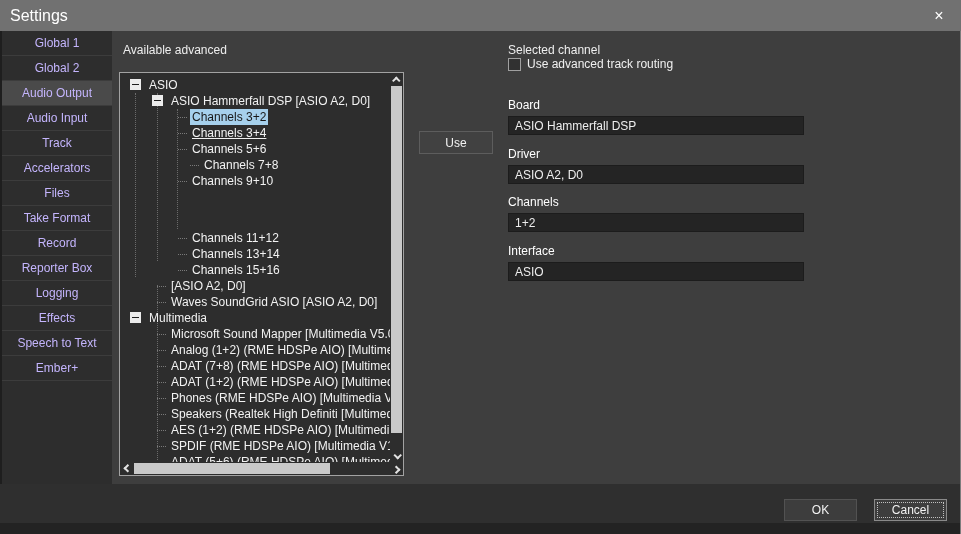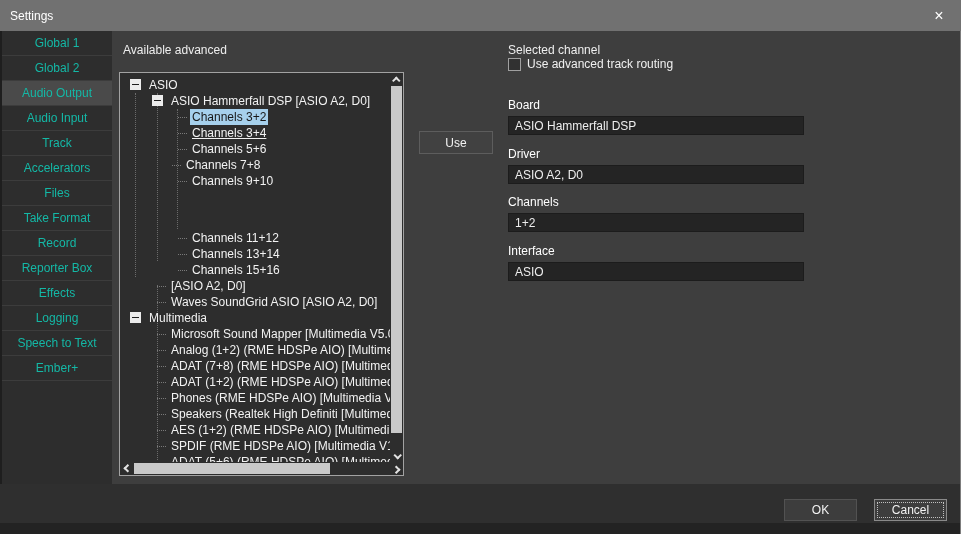--- a/index.html
+++ b/index.html
@@ -1,26 +1,26 @@
 <!DOCTYPE html>
 <html><head>
 <meta charset="utf-8">
 <style>
   html,body{margin:0;padding:0;background:#1b1b1b}
   .window{position:relative;width:961px;height:534px;overflow:hidden;background:#3e3e3e;
     font-family:"Liberation Sans",sans-serif;font-size:12px;color:#f0f0f0;-webkit-font-smoothing:antialiased}
   
   .titlebar{position:absolute;left:0;top:0;right:0;height:31px;background:#717171;display:flex;align-items:center;
     padding:0 10px;box-sizing:border-box}
-  .title{color:#ffffff;font-size:12px}
+  .title{color:#ffffff;font-size:16px}
   .close{margin-left:auto;width:24px;text-align:center;font-size:16px;line-height:16px;color:#ffffff;cursor:default}
   
   .sidebar{position:absolute;left:0;top:31px;width:112px;height:453px;background:#2d2d2d;
     border-left:2px solid #1e1e1e;box-sizing:border-box}
-  .side-item{height:24px;line-height:24px;text-align:center;border-bottom:1px solid #3c3c3c;color:#14b8a6;background:#2d2d2d;cursor:default}
+  .side-item{height:24px;line-height:24px;text-align:center;border-bottom:1px solid #3c3c3c;color:#c4b5fd;background:#2d2d2d;cursor:default}
   .side-item.sel{background:#4a4a4a}
   
   .main{position:absolute;left:112px;top:31px;right:0;height:453px;background:#3e3e3e}
   .panel-label{position:absolute;color:#eeeeee}
   #availLabel{left:11px;top:12px}
   
   .treebox{position:absolute;left:7px;top:41px;width:285px;height:404px;background:#2d2d2d;
     border:1px solid #a2a2a2;box-sizing:border-box;overflow:hidden}
   .treecontent{position:absolute;left:0;top:0;right:13px;bottom:13px;overflow:hidden;padding-top:4px}
   .trow{height:16px;line-height:16px;white-space:nowrap;position:relative;cursor:default}
@@ -80,41 +80,41 @@
       <div class="side-item">Global 1</div>
       <div class="side-item">Global 2</div>
       <div class="side-item sel">Audio Output</div>
       <div class="side-item">Audio Input</div>
       <div class="side-item">Track</div>
       <div class="side-item">Accelerators</div>
       <div class="side-item">Files</div>
       <div class="side-item">Take Format</div>
       <div class="side-item">Record</div>
       <div class="side-item">Reporter Box</div>
+      <div class="side-item">Logging</div>
       <div class="side-item">Effects</div>
-      <div class="side-item">Logging</div>
       <div class="side-item">Speech to Text</div>
       <div class="side-item">Ember+</div>
     </div>
 
   <div class="main">
     <div class="panel-label" id="availLabel">Available advanced</div>
 
     <div class="treebox">
       <div class="treecontent" id="treeContent">
         <div class="guide" style="left:15px;top:20px;height:184px"></div>
         <div class="guide" style="left:37px;top:20px;height:168px"></div>
         <div class="guide" style="left:57px;top:36px;height:120px"></div>
         <div class="guide" style="left:37px;top:212px;height:175px"></div>
       <div class="trow" style="padding-left: 10px;"><span class="expbox"></span><span class="lbl">ASIO</span></div>
           <div class="trow" style="padding-left: 32px;"><span class="expbox"></span><span class="lbl">ASIO Hammerfall DSP [ASIO A2, D0]</span></div>
           <div class="trow sel" style="padding-left: 58px;"><span class="conn"></span><span class="lbl">Channels 3+2</span></div>
           <div class="trow" style="padding-left: 58px; text-decoration: underline;"><span class="conn"></span><span class="lbl">Channels 3+4</span></div>
           <div class="trow" style="padding-left: 58px;"><span class="conn"></span><span class="lbl">Channels 5+6</span></div>
-          <div class="trow" style="padding-left: 52px;"><span class="conn"></span><span class="lbl">Channels 7+8</span></div>
+          <div class="trow" style="padding-left: 70px;"><span class="conn"></span><span class="lbl">Channels 7+8</span></div>
           <div class="trow" style="padding-left: 58px;"><span class="conn"></span><span class="lbl">Channels 9+10</span></div>
           <div class="trow" style="padding-left: 58px; margin-top: 41px;"><span class="conn"></span><span class="lbl">Channels 11+12</span></div>
           <div class="trow" style="padding-left: 58px;"><span class="conn"></span><span class="lbl">Channels 13+14</span></div>
           <div class="trow" style="padding-left: 58px;"><span class="conn"></span><span class="lbl">Channels 15+16</span></div>
           <div class="trow" style="padding-left: 37px;"><span class="conn"></span><span class="lbl">[ASIO A2, D0]</span></div>
           <div class="trow" style="padding-left: 37px;"><span class="conn"></span><span class="lbl">Waves SoundGrid ASIO [ASIO A2, D0]</span></div>
           <div class="trow" style="padding-left: 10px;"><span class="expbox"></span><span class="lbl">Multimedia</span></div>
           <div class="trow" style="padding-left: 37px;"><span class="conn"></span><span class="lbl">Microsoft Sound Mapper [Multimedia V5.0</span></div>
           <div class="trow" style="padding-left: 37px;"><span class="conn"></span><span class="lbl">Analog (1+2) (RME HDSPe AIO) [Multimedia</span></div>
           <div class="trow" style="padding-left: 37px;"><span class="conn"></span><span class="lbl">ADAT (7+8) (RME HDSPe AIO) [Multimedia V</span></div>

